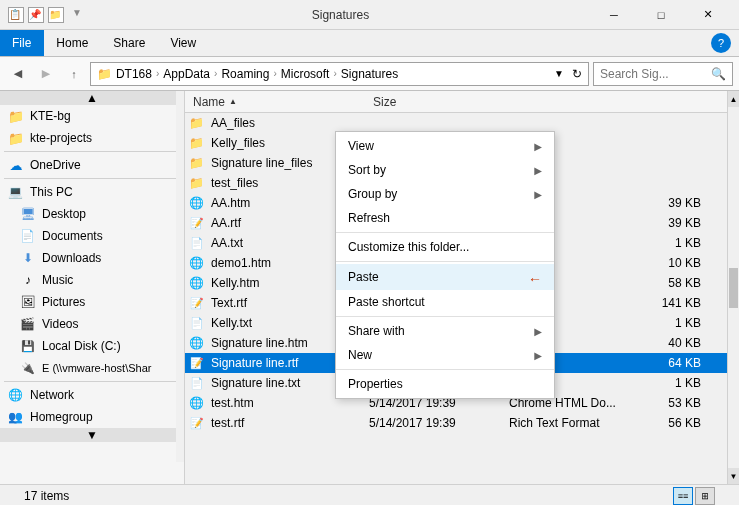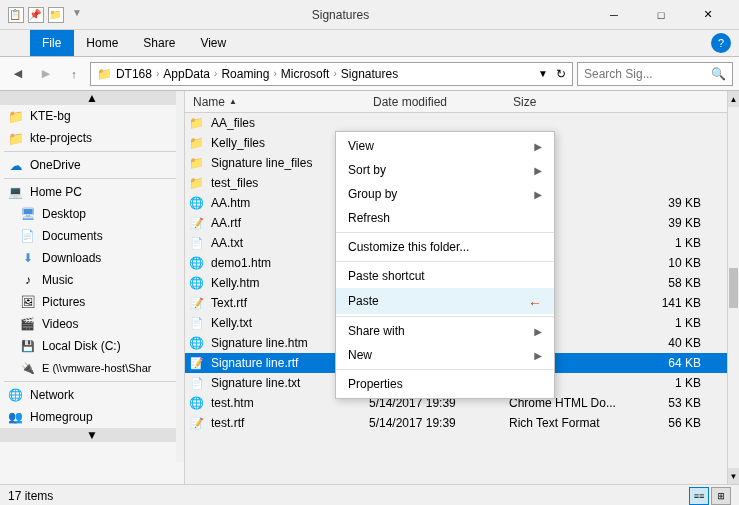--- a/index.html
+++ b/index.html
@@ -33,21 +33,20 @@
       padding: 0 12px;
       display: flex;
       align-items: center;
       font-size: 12px;
       cursor: pointer;
       border-right: 1px solid transparent;
     }
     .ribbon-tab.active {
       background: #0078d7;
       color: white;
-      margin-left: 30px;
     }
 
     
     .address-bar {
       background: #f9f9f9;
       height: 34px;
       display: flex;
       align-items: center;
       padding: 0 6px;
       border-bottom: 1px solid #c0c0c0;
@@ -67,21 +66,21 @@
       border: 1px solid #a0a0a0;
       background: white;
       display: flex;
       align-items: center;
       padding: 0 6px;
       font-size: 12px;
       gap: 4px;
     }
     .path-separator { color: #888; font-size: 10px; }
     .search-box {
-      width: 156px; height: 24px;
+      width: 140px; height: 24px;
       border: 1px solid #a0a0a0;
       background: white;
       display: flex; align-items: center;
       padding: 0 6px; gap: 4px;
     }
     .search-box input {
       border: none; outline: none; font-size: 12px; width: 100%; background: transparent;
     }
 
     
@@ -195,21 +194,21 @@
     }
 
     
     .status-bar {
       height: 22px;
       background: #f0f0f0;
       border-top: 1px solid #d0d0d0;
       display: flex;
       align-items: center;
       justify-content: space-between;
-      padding: 0 8px;
+      padding: 0 24px;
     }
     .view-buttons { display: flex; gap: 2px; }
     .view-btn {
       width: 20px; height: 18px;
       border: 1px solid #a0a0a0; background: #e0e0e0;
       display: flex; align-items: center; justify-content: center;
       cursor: pointer; font-size: 10px;
     }
     .view-btn.active { background: #cce8f4; border-color: #0078d7; }
 
@@ -289,21 +288,21 @@
       <span>kte-projects</span>
     </div>
     <div style="height:1px;background:#d0d0d0;margin:2px 4px;"></div>
     <div class="sidebar-item">
       <div class="sidebar-icon" style="color:#0078d7;font-size:13px;">☁</div>
       <span>OneDrive</span>
     </div>
     <div style="height:1px;background:#d0d0d0;margin:2px 4px;"></div>
     <div class="sidebar-item">
       <div class="sidebar-icon" style="font-size:12px;">💻</div>
-      <span>Home PC</span>
+      <span>This PC</span>
     </div>
     <div class="sidebar-item" style="padding-left:20px;">
       <div class="sidebar-icon" style="color:#4a90d9;font-size:12px;">🖥</div>
       <span>Desktop</span>
     </div>
     <div class="sidebar-item" style="padding-left:20px;">
       <div class="sidebar-icon" style="font-size:12px;">📄</div>
       <span>Documents</span>
     </div>
     <div class="sidebar-item" style="padding-left:20px;">
@@ -343,23 +342,20 @@
     <div style="display:flex;align-items:center;justify-content:center;height:14px;background:#e0e0e0;cursor:pointer;">▼</div>
   </div>
 
   <div class="content">
 
     <div class="column-headers">
       <div class="col-header col-name">
         <span>Name</span>
         <span class="col-sort-arrow">▲</span>
       </div>
-      <div class="col-header col-date">
-        <span>Date modified</span>
-      </div>
       <div class="col-header col-size">
         <span>Size</span>
       </div>
     </div>
 
     <div class="file-list">
 
       <div class="file-row">
         <div class="file-cell file-cell-name">
             <span class="file-icon" style="color:#f5c518;">📁</span>
@@ -531,30 +527,30 @@
             <span>Refresh</span>
           </div>
       </div>
       <hr class="menu-divider">
       <div class="menu-item">
         <div class="menu-item-left">
             <span>Customize this folder...</span>
           </div>
       </div>
       <hr class="menu-divider">
+      <div class="menu-item highlighted" style="background:#e5f3fb;">
+        <div class="menu-item-left">
+            <span>Paste</span>
+          </div>
+        <span class="paste-arrow">←</span>
+      </div>
       <div class="menu-item">
         <div class="menu-item-left">
             <span>Paste shortcut</span>
           </div>
-      </div>
-      <div class="menu-item highlighted" style="background:#e5f3fb;">
-        <div class="menu-item-left">
-            <span>Paste</span>
-          </div>
-        <span class="paste-arrow">←</span>
       </div>
       <hr class="menu-divider">
       <div class="menu-item">
         <div class="menu-item-left">
             <span>Share with</span>
           </div>
         <span class="menu-arrow">▶</span>
       </div>
       <div class="menu-item">
         <div class="menu-item-left">

